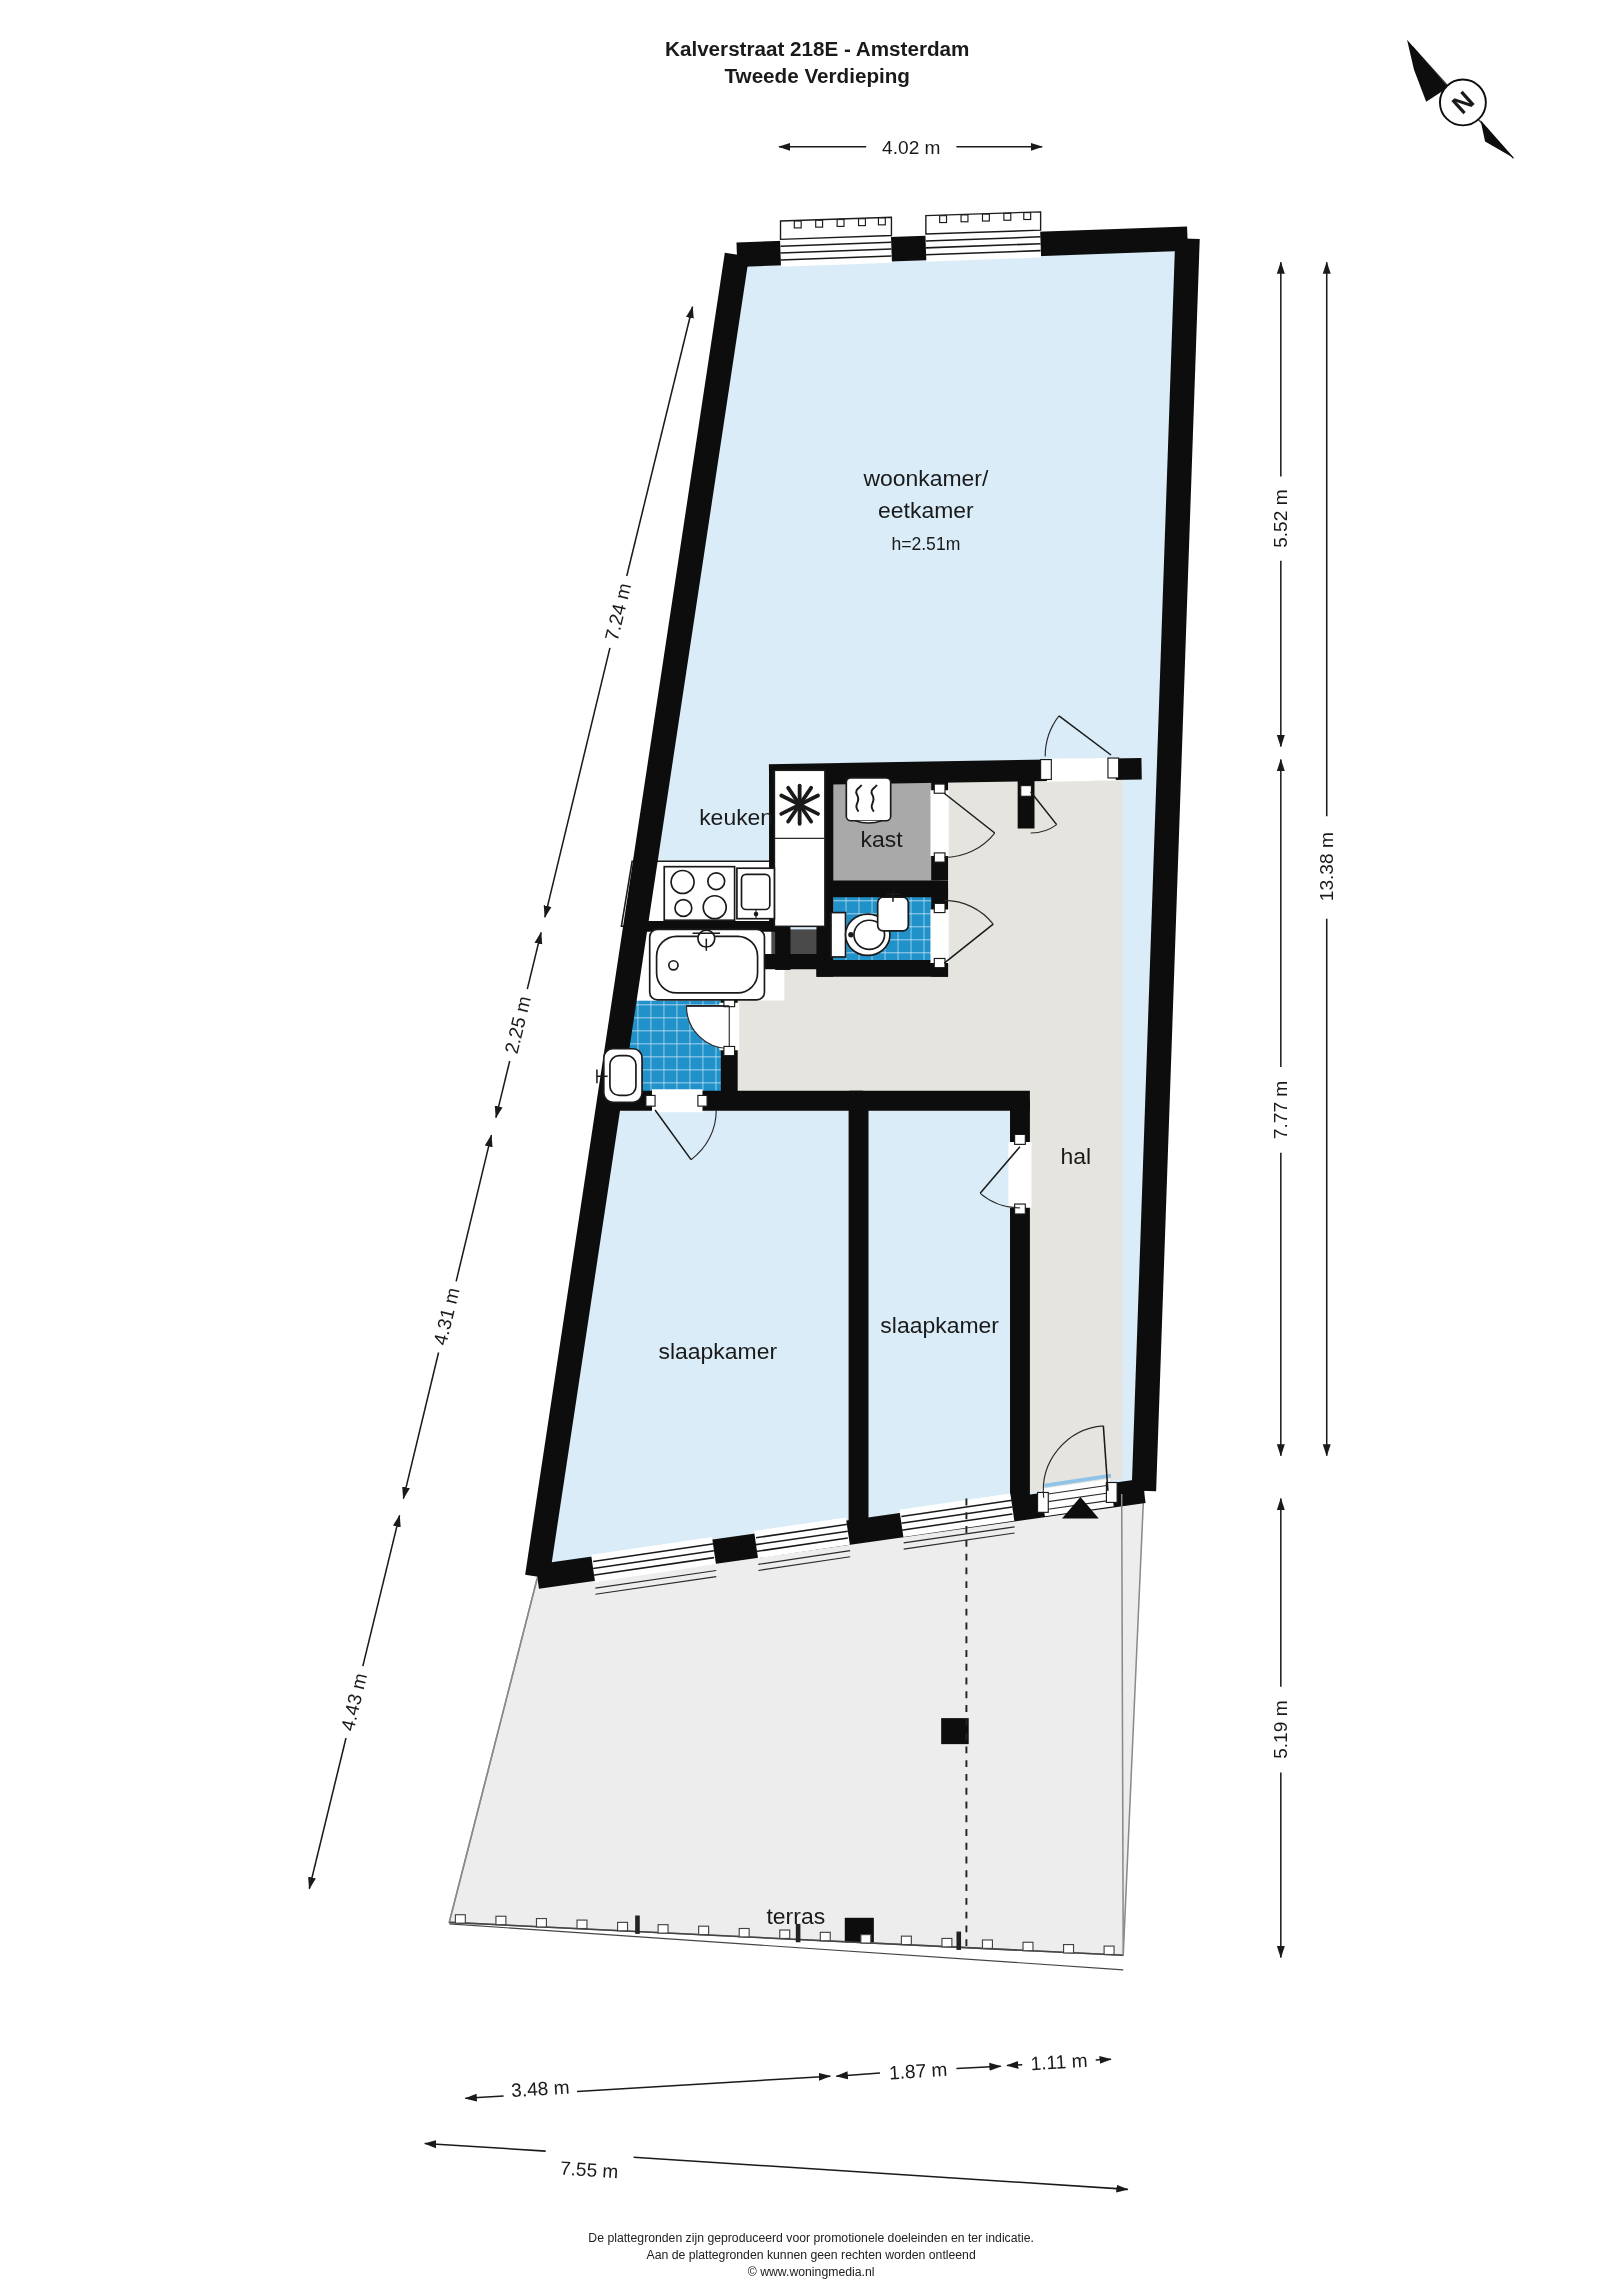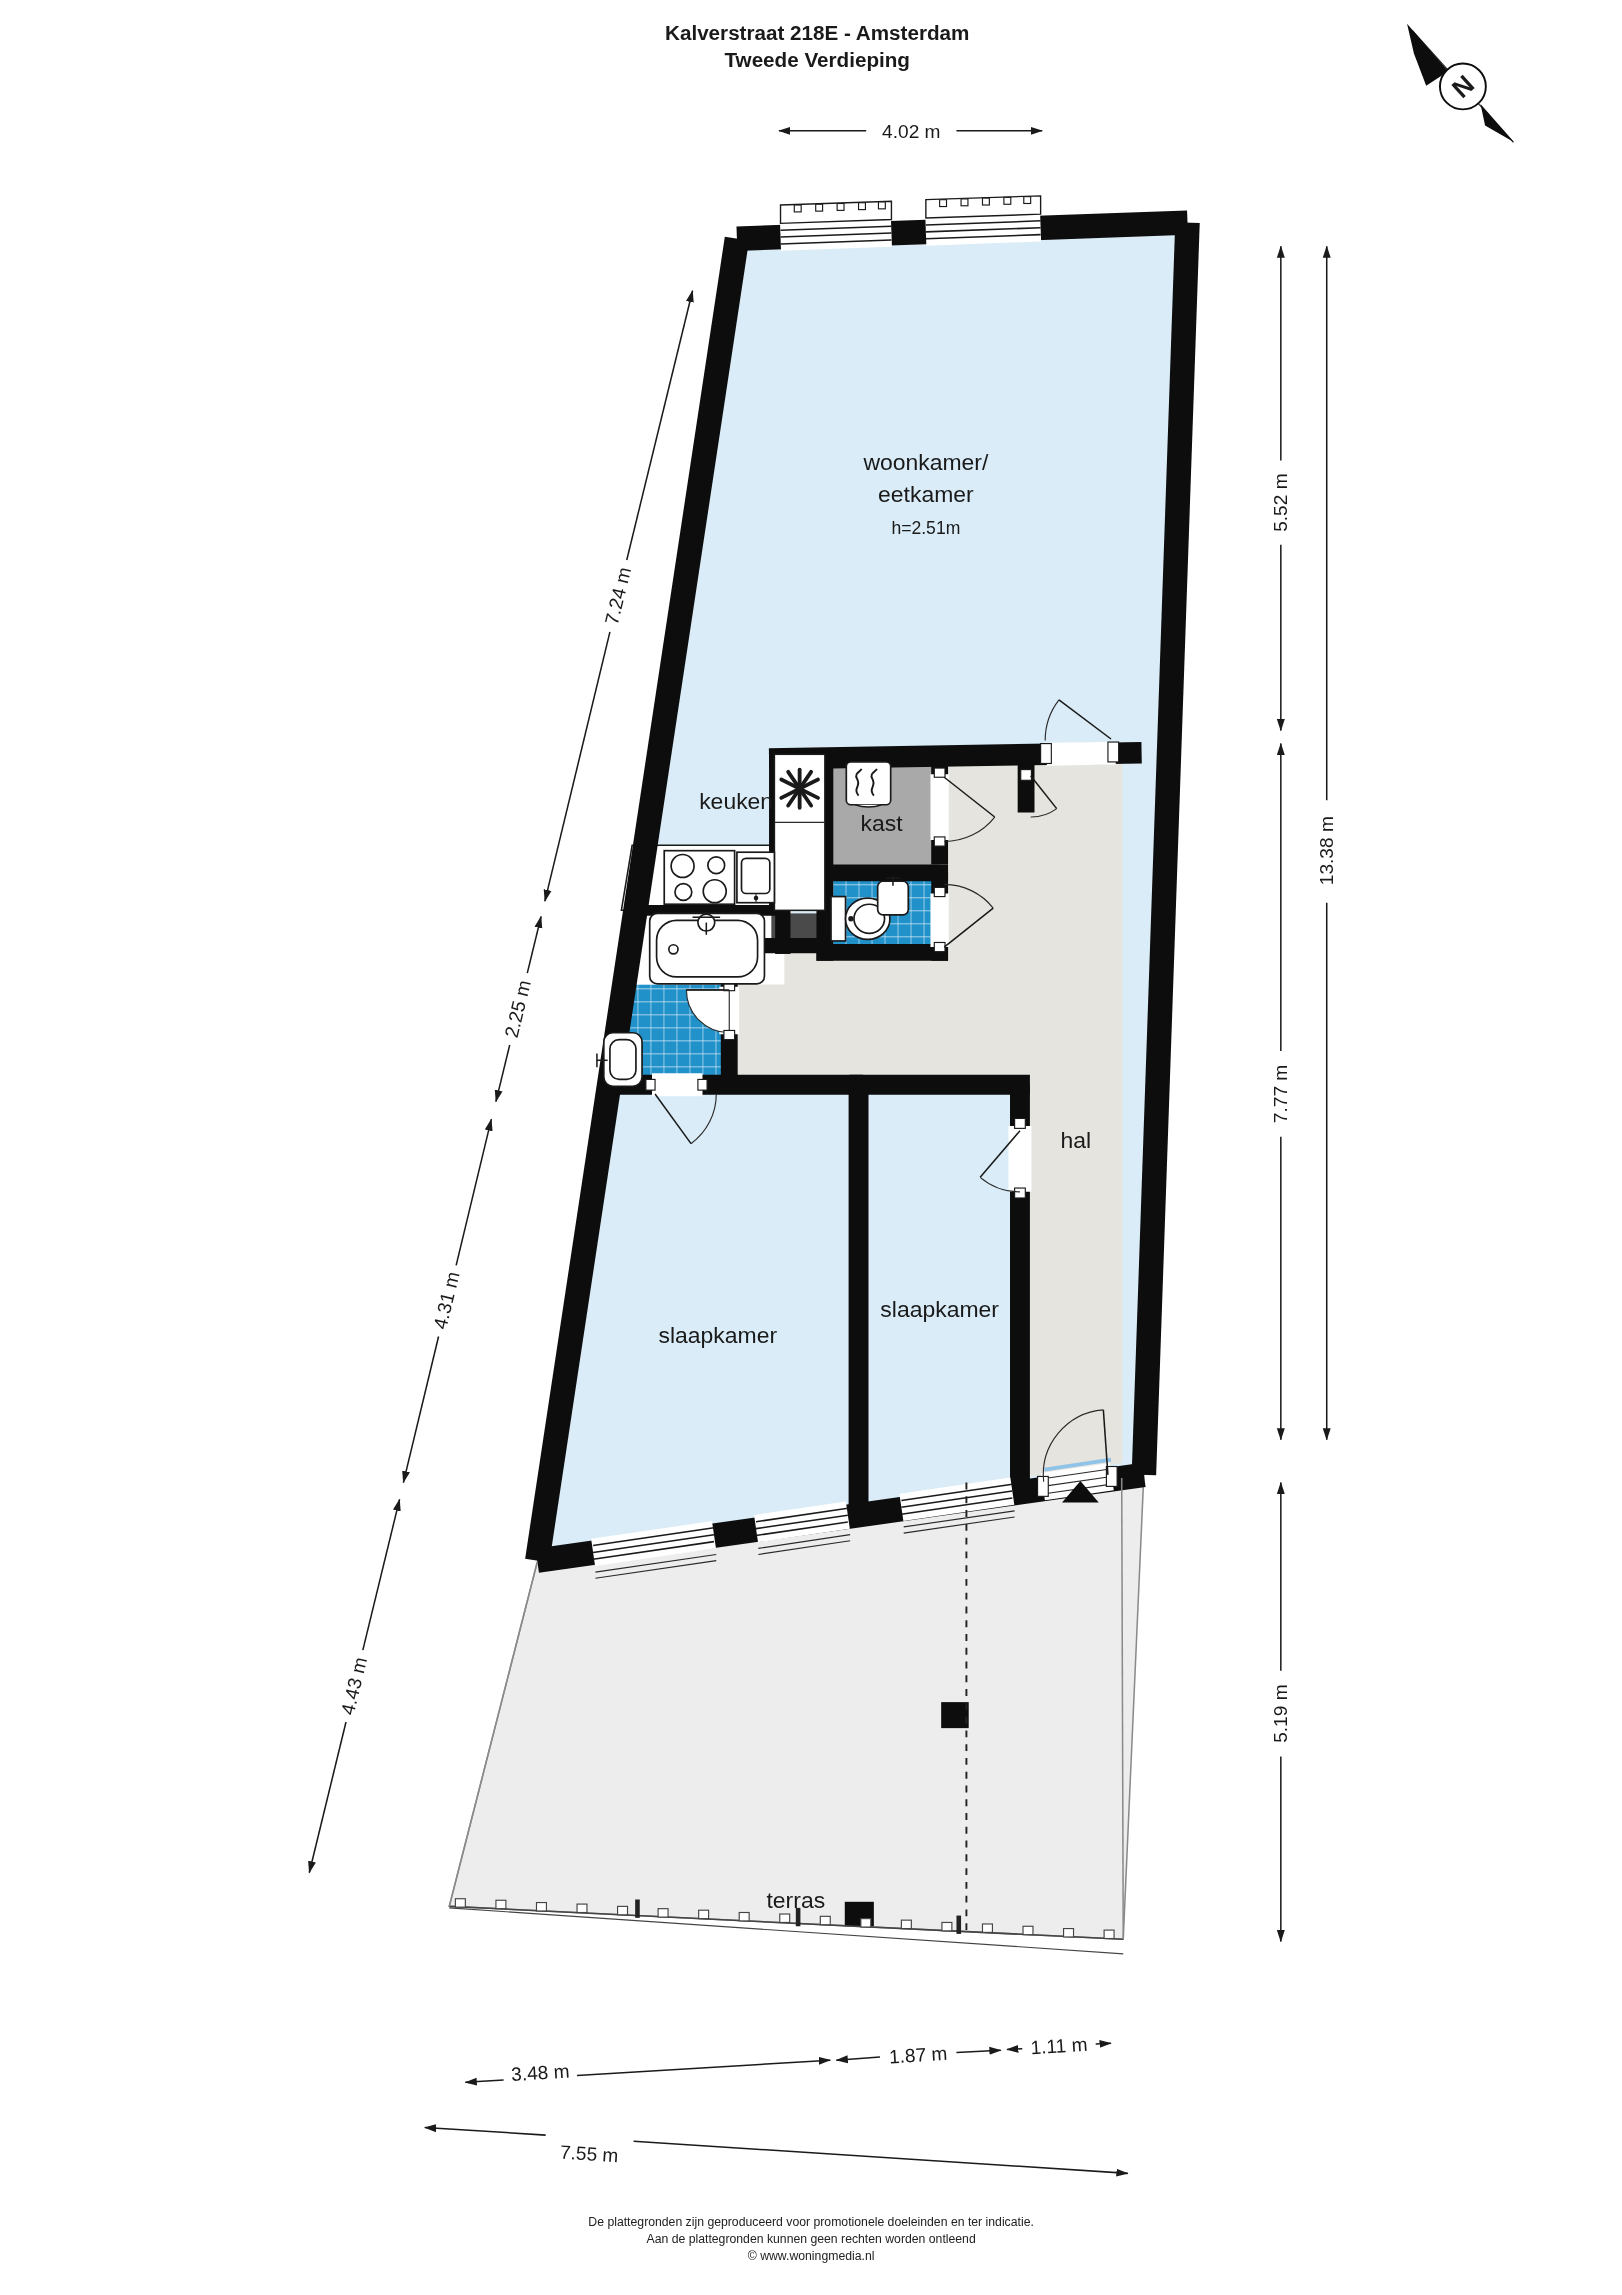--- a/index.html
+++ b/index.html
@@ -1,17 +1,17 @@
 <!DOCTYPE html>
 <html style="font-size:12.2px"><head>
 <meta charset="utf-8">
 <style>
   html,body{margin:0;padding:0;background:#fff;}
   body{width:1623px;height:2295px;position:relative;font-family:"Liberation Sans",sans-serif;}
-  #stage{position:absolute;inset:0;}
+  #stage{position:absolute;inset:0;margin-top:16px;}
   svg{display:block;}
   text{fill:#1a1a1a;}
   .title{font-size:27px;font-weight:bold;text-anchor:middle;}
   .room{font-size:30px;text-anchor:middle;}
   .note{font-size:23px;text-anchor:middle;}
   .dim{font-size:25px;text-anchor:middle;}
   .foot{font-size:16px;text-anchor:middle;fill:#222;}
   .wall{stroke:#0d0d0d;stroke-linecap:butt;fill:none;}
   .win{stroke:#ffffff;stroke-linecap:butt;fill:none;}
   .thin{stroke:#1a1a1a;stroke-width:2;fill:none;}

